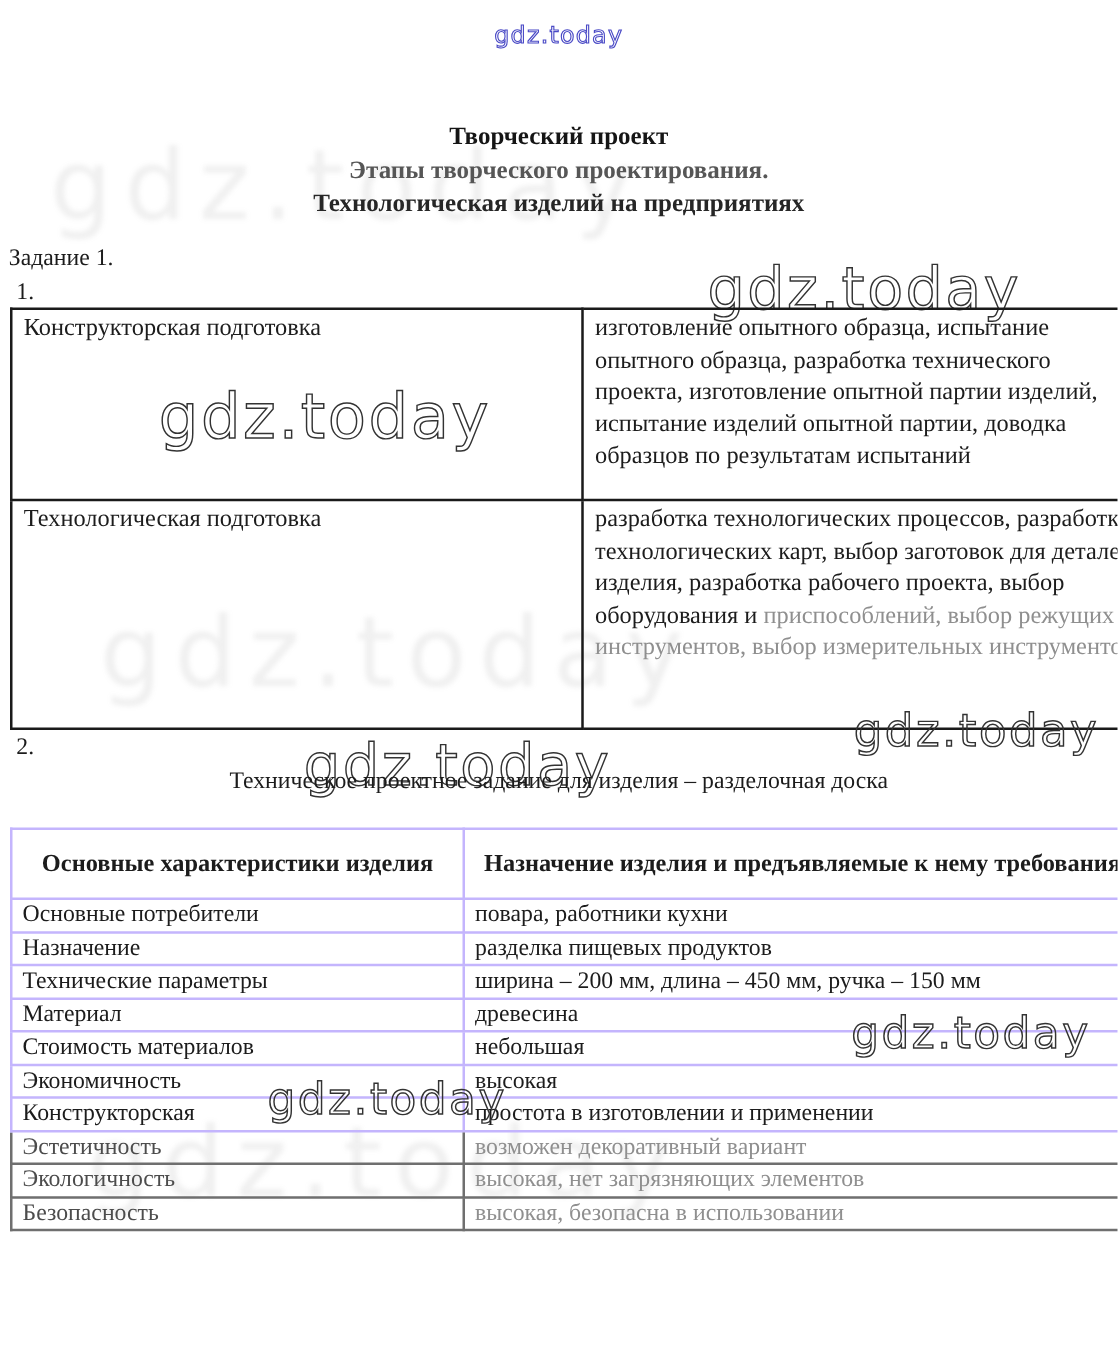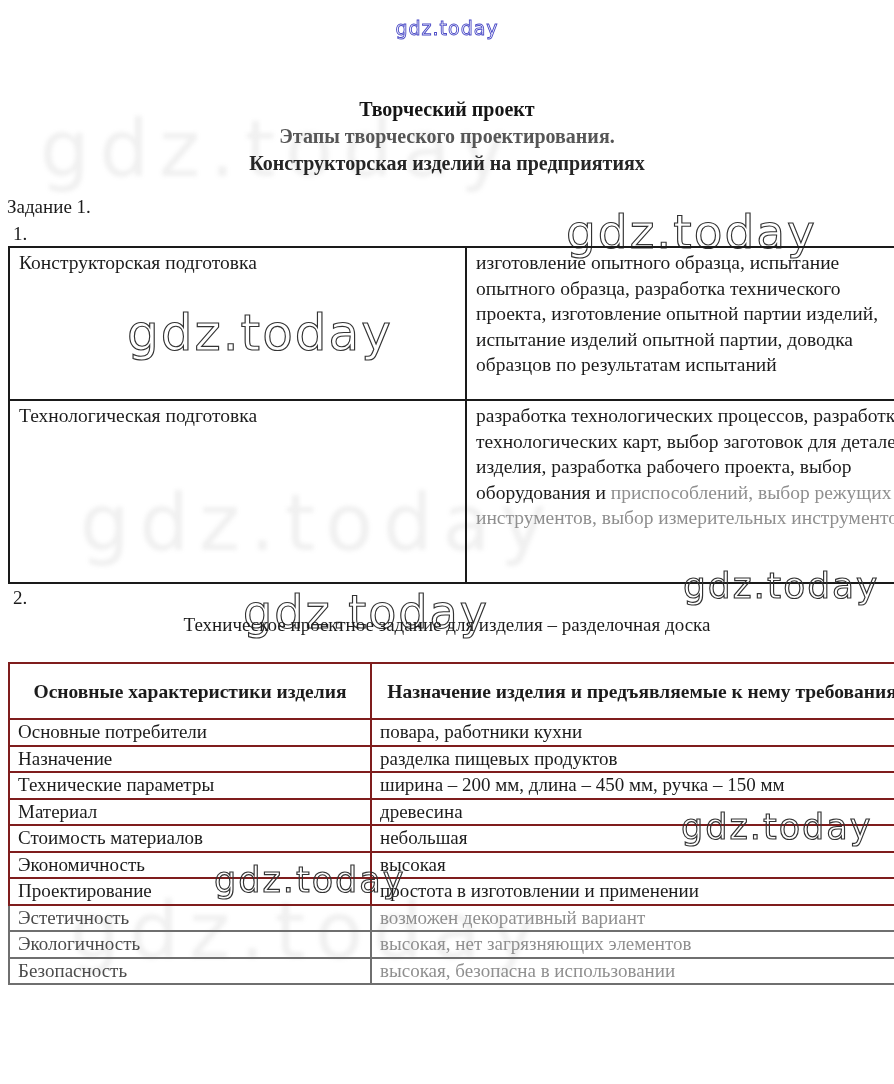--- a/index.html
+++ b/index.html
@@ -52,21 +52,21 @@
   .t1 .r1 td { height:147px; }
   .t1 .r2 td { height:177px; }
   .faded-text { color:#8f8f8f; }
 
   
   .caption { top:614px; left:0; width:100%; text-align:center; font-size:19px; }
 
   
   .t2 { left:8px; top:662px; width:876px; border-collapse:collapse;
         table-layout:fixed; }
-  .t2 th, .t2 td { border:2px solid #7f1d1d; font-size:19px;
+  .t2 th, .t2 td { border:2px solid #c4b5fd; font-size:19px;
                    overflow:hidden; white-space:nowrap; }
   .t2 th { width:348px; font-size:19.5px; font-weight:bold; text-align:center;
            vertical-align:middle; height:52px; line-height:25px; padding:1px 6px;
            white-space:normal; }
   .t2 th + th { width:528px; }
   .t2 td { height:22.5px; padding:1px 8px; vertical-align:middle; }
   .t2 tr.dim td { border-color:#6f6f6f; }
   .t2 tr.dim .lbl { color:#4c4c4c;margin-top:16px; }
   .t2 tr.dim .val { color:#8f8f8f; }
 </style>
@@ -75,21 +75,21 @@
 
 <div class="ghost" style="left:40px; top:104px;">gdz.today</div>
 <div class="ghost" style="left:80px; top:478px;">gdz.today</div>
 <div class="ghost" style="left:70px; top:886px;">gdz.today</div>
 
 <div class="wm wm-top">gdz.today</div>
 
 <div class="abs title-block">
   <div class="title-l1">Творческий проект</div>
   <div class="title-l2">Этапы творческого проектирования.</div>
-  <div class="title-l3">Конструкторская изделий на предприятиях</div>
+  <div class="title-l3">Технологическая изделий на предприятиях</div>
 </div>
 
 <div class="abs task-label">Задание 1.</div>
 <div class="abs item-num-1">1.</div>
 
 <div class="wm wm-2">gdz.today</div>
 
 <table class="abs t1">
   <tbody>
     <tr class="r1">
@@ -142,21 +142,21 @@
     </tr>
     <tr>
       <td class="lbl">Стоимость материалов</td>
       <td class="val">небольшая</td>
     </tr>
     <tr>
       <td class="lbl">Экономичность</td>
       <td class="val">высокая</td>
     </tr>
     <tr>
-      <td class="lbl">Проектирование</td>
+      <td class="lbl">Конструкторская</td>
       <td class="val">простота в изготовлении и применении</td>
     </tr>
     <tr class="dim">
       <td class="lbl">Эстетичность</td>
       <td class="val">возможен декоративный вариант</td>
     </tr>
     <tr class="dim">
       <td class="lbl">Экологичность</td>
       <td class="val">высокая, нет загрязняющих элементов</td>
     </tr>

